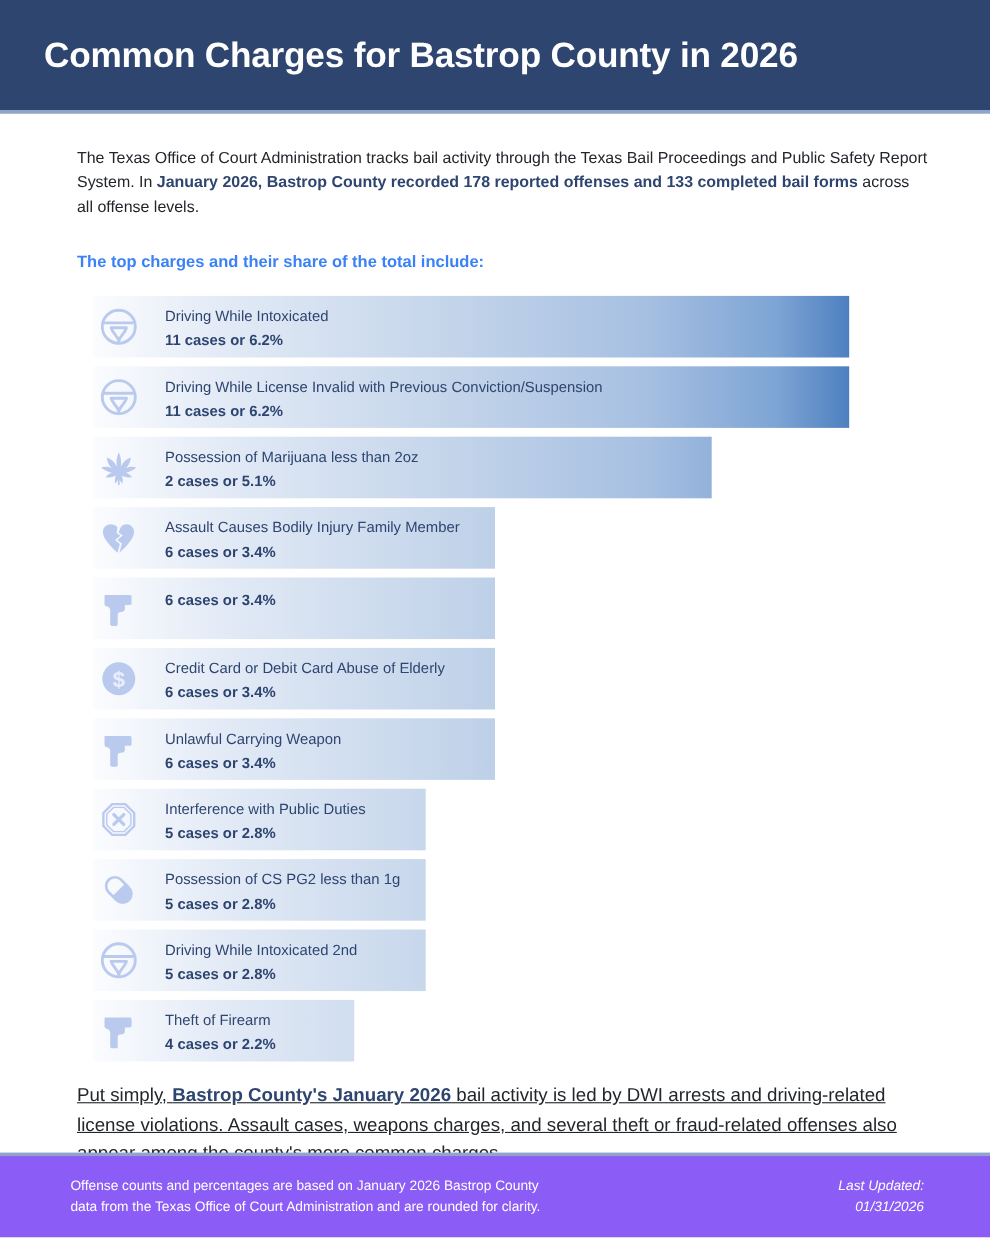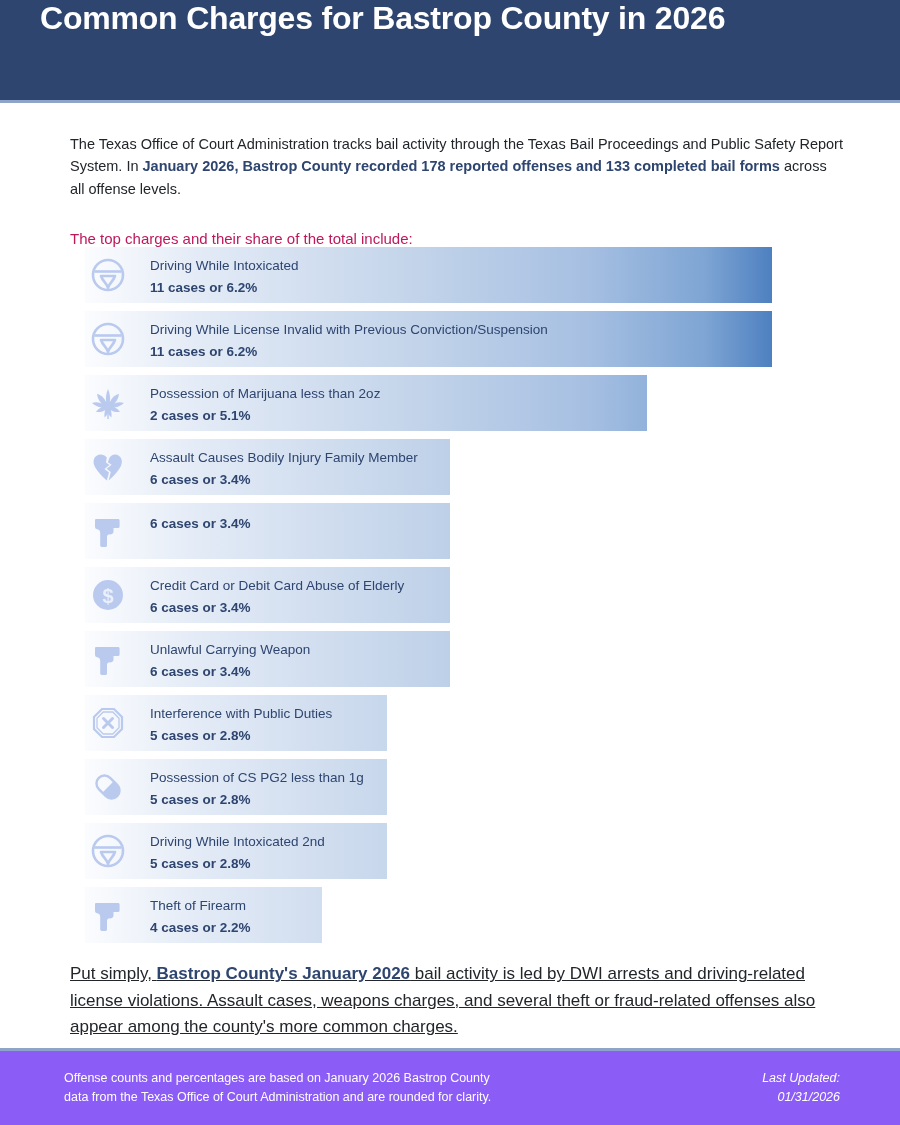--- a/index.html
+++ b/index.html
@@ -15,20 +15,21 @@
     overflow: hidden;
     position: relative;
   }
 
   
   .header-bar {
     height: 103px;
     background: #2e4570;
     border-bottom: 3px solid #8ea4c8;
     display: flex;
+    align-items: center;
     box-sizing: border-box;
     padding: 0 40px;
   }
   .header-title {
     color: #ffffff;
     font-size: 32px;
     font-weight: bold;
     letter-spacing: -0.2px;
     font-family: "Liberation Sans", sans-serif;
   }
@@ -44,26 +45,27 @@
     color: #22262b;
     max-width: 775px;
   }
   .intro .hl {
     color: #2e4570;
     font-weight: bold;
   }
   .sub-head {
     margin-top: 30px;
     font-size: 15px;
-    font-weight: normal;
-    color: #be185d;
+    font-weight: bold;
+    color: #3b82f6;
   }
 
   
   .chart {
+    margin-top: 22px;
     position: relative;
   }
   .bar-row {
     position: relative;
     height: 56px;
     margin-bottom: 8px;
   }
   .bar-fill {
     position: absolute;
     left: 15px;

